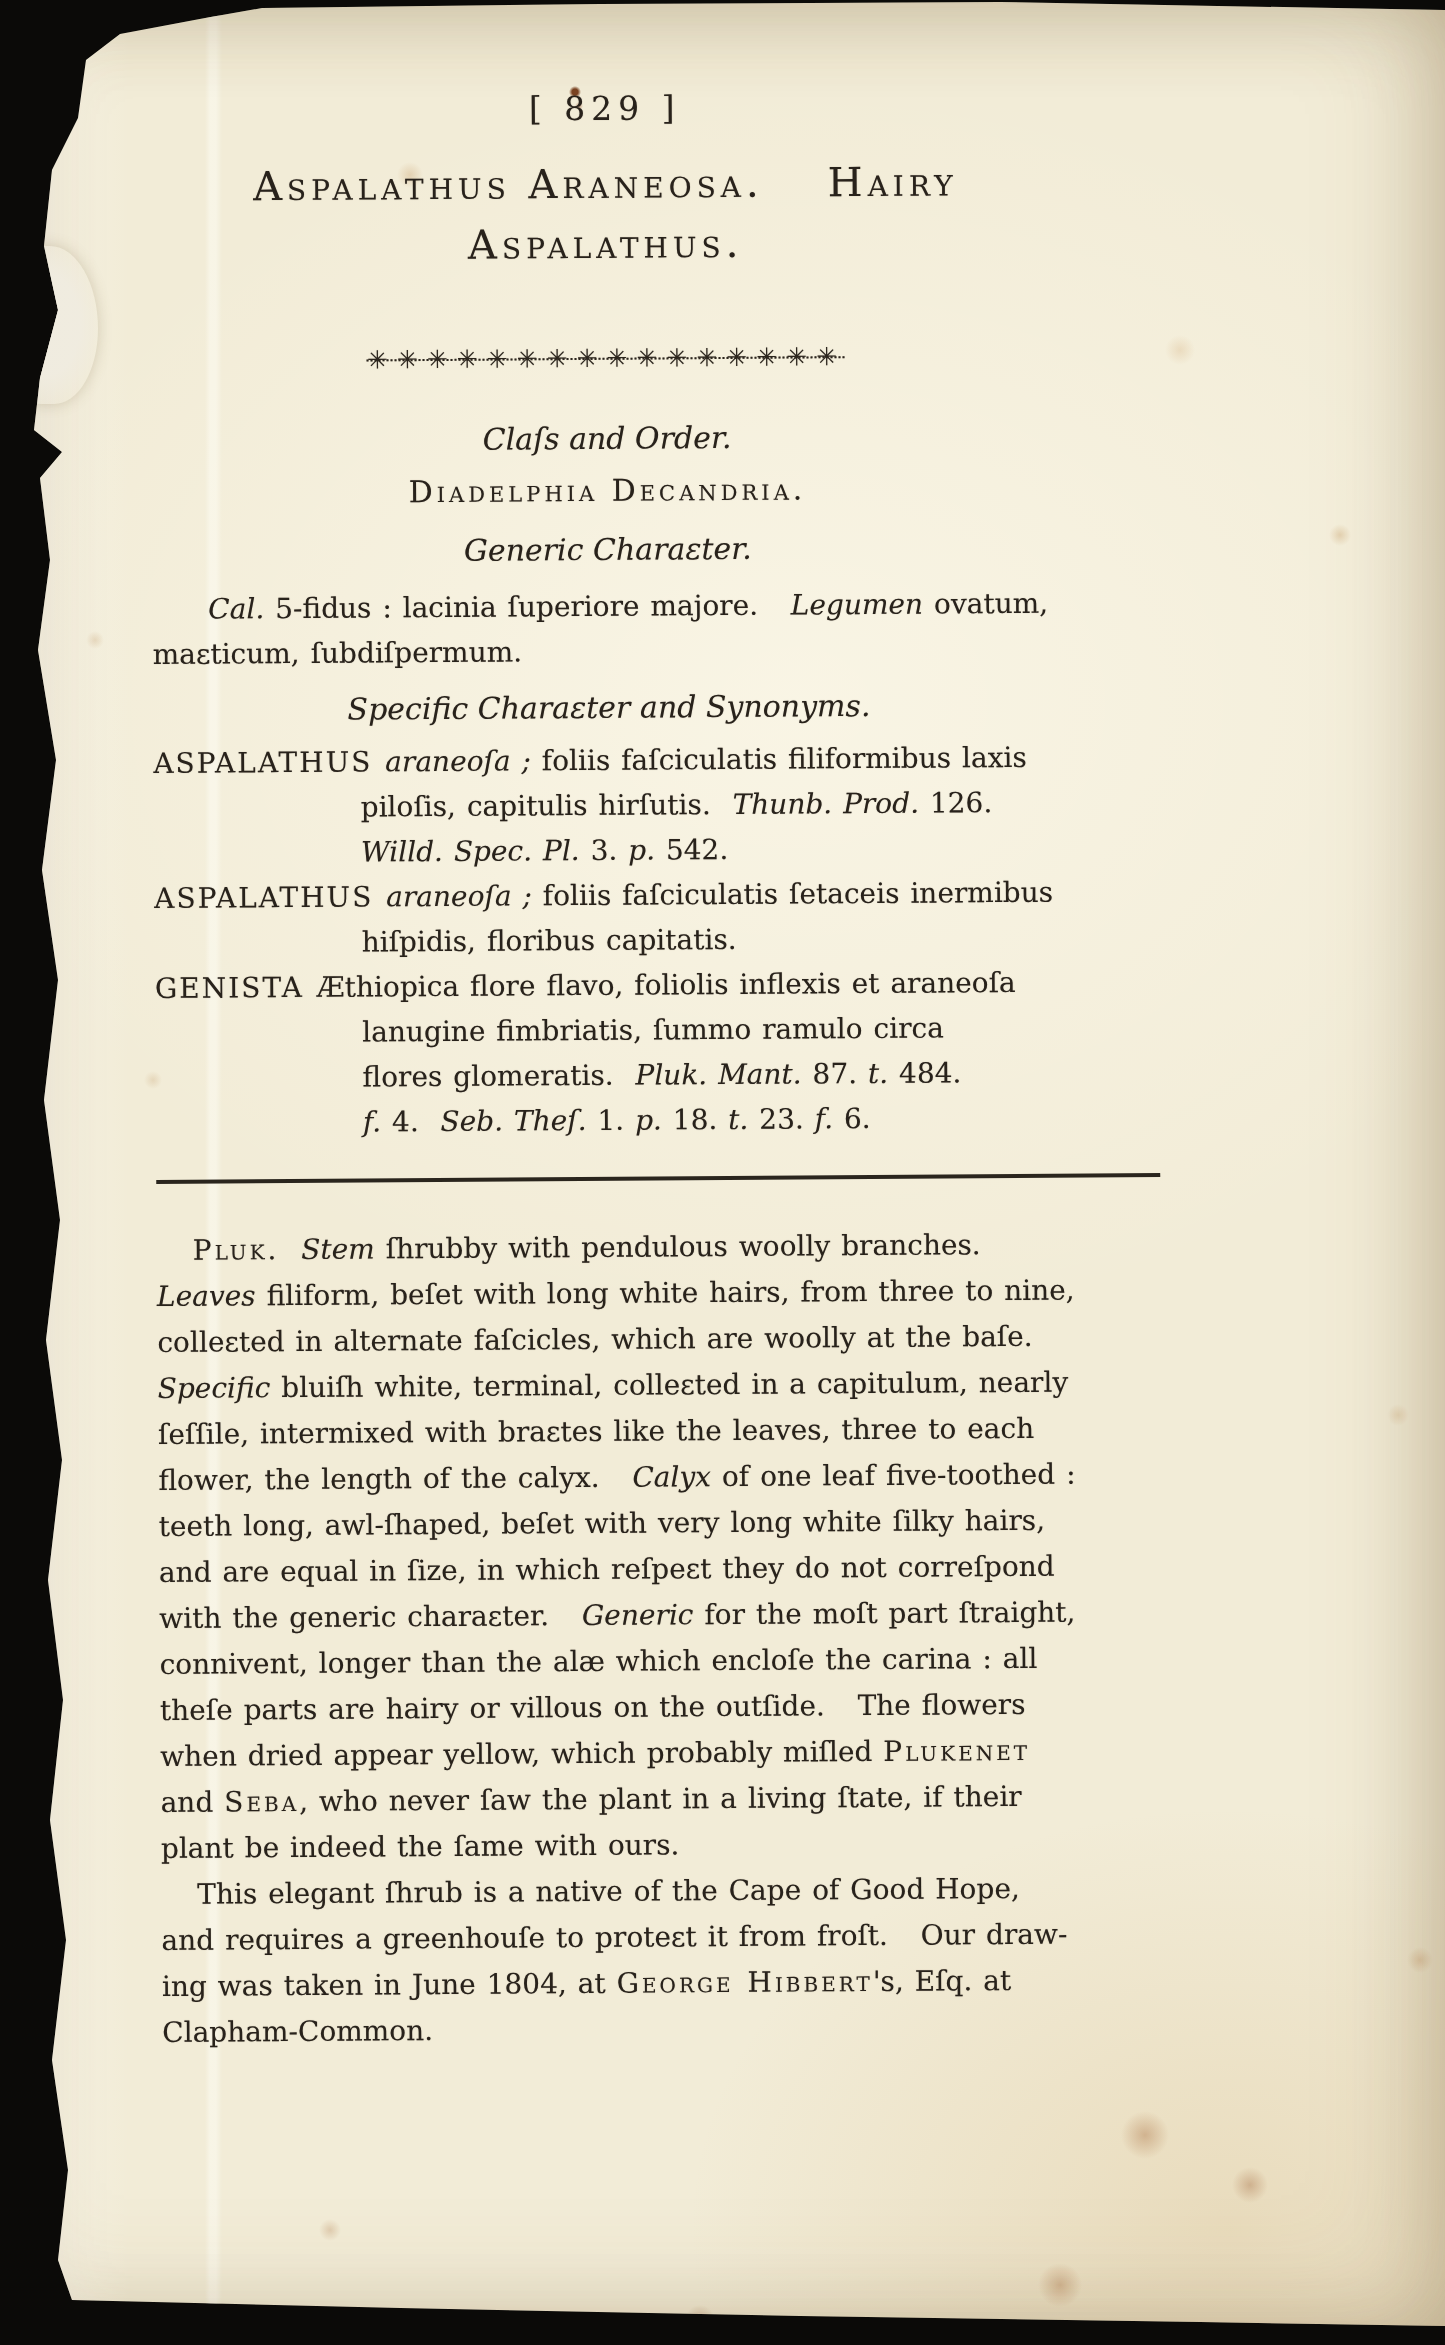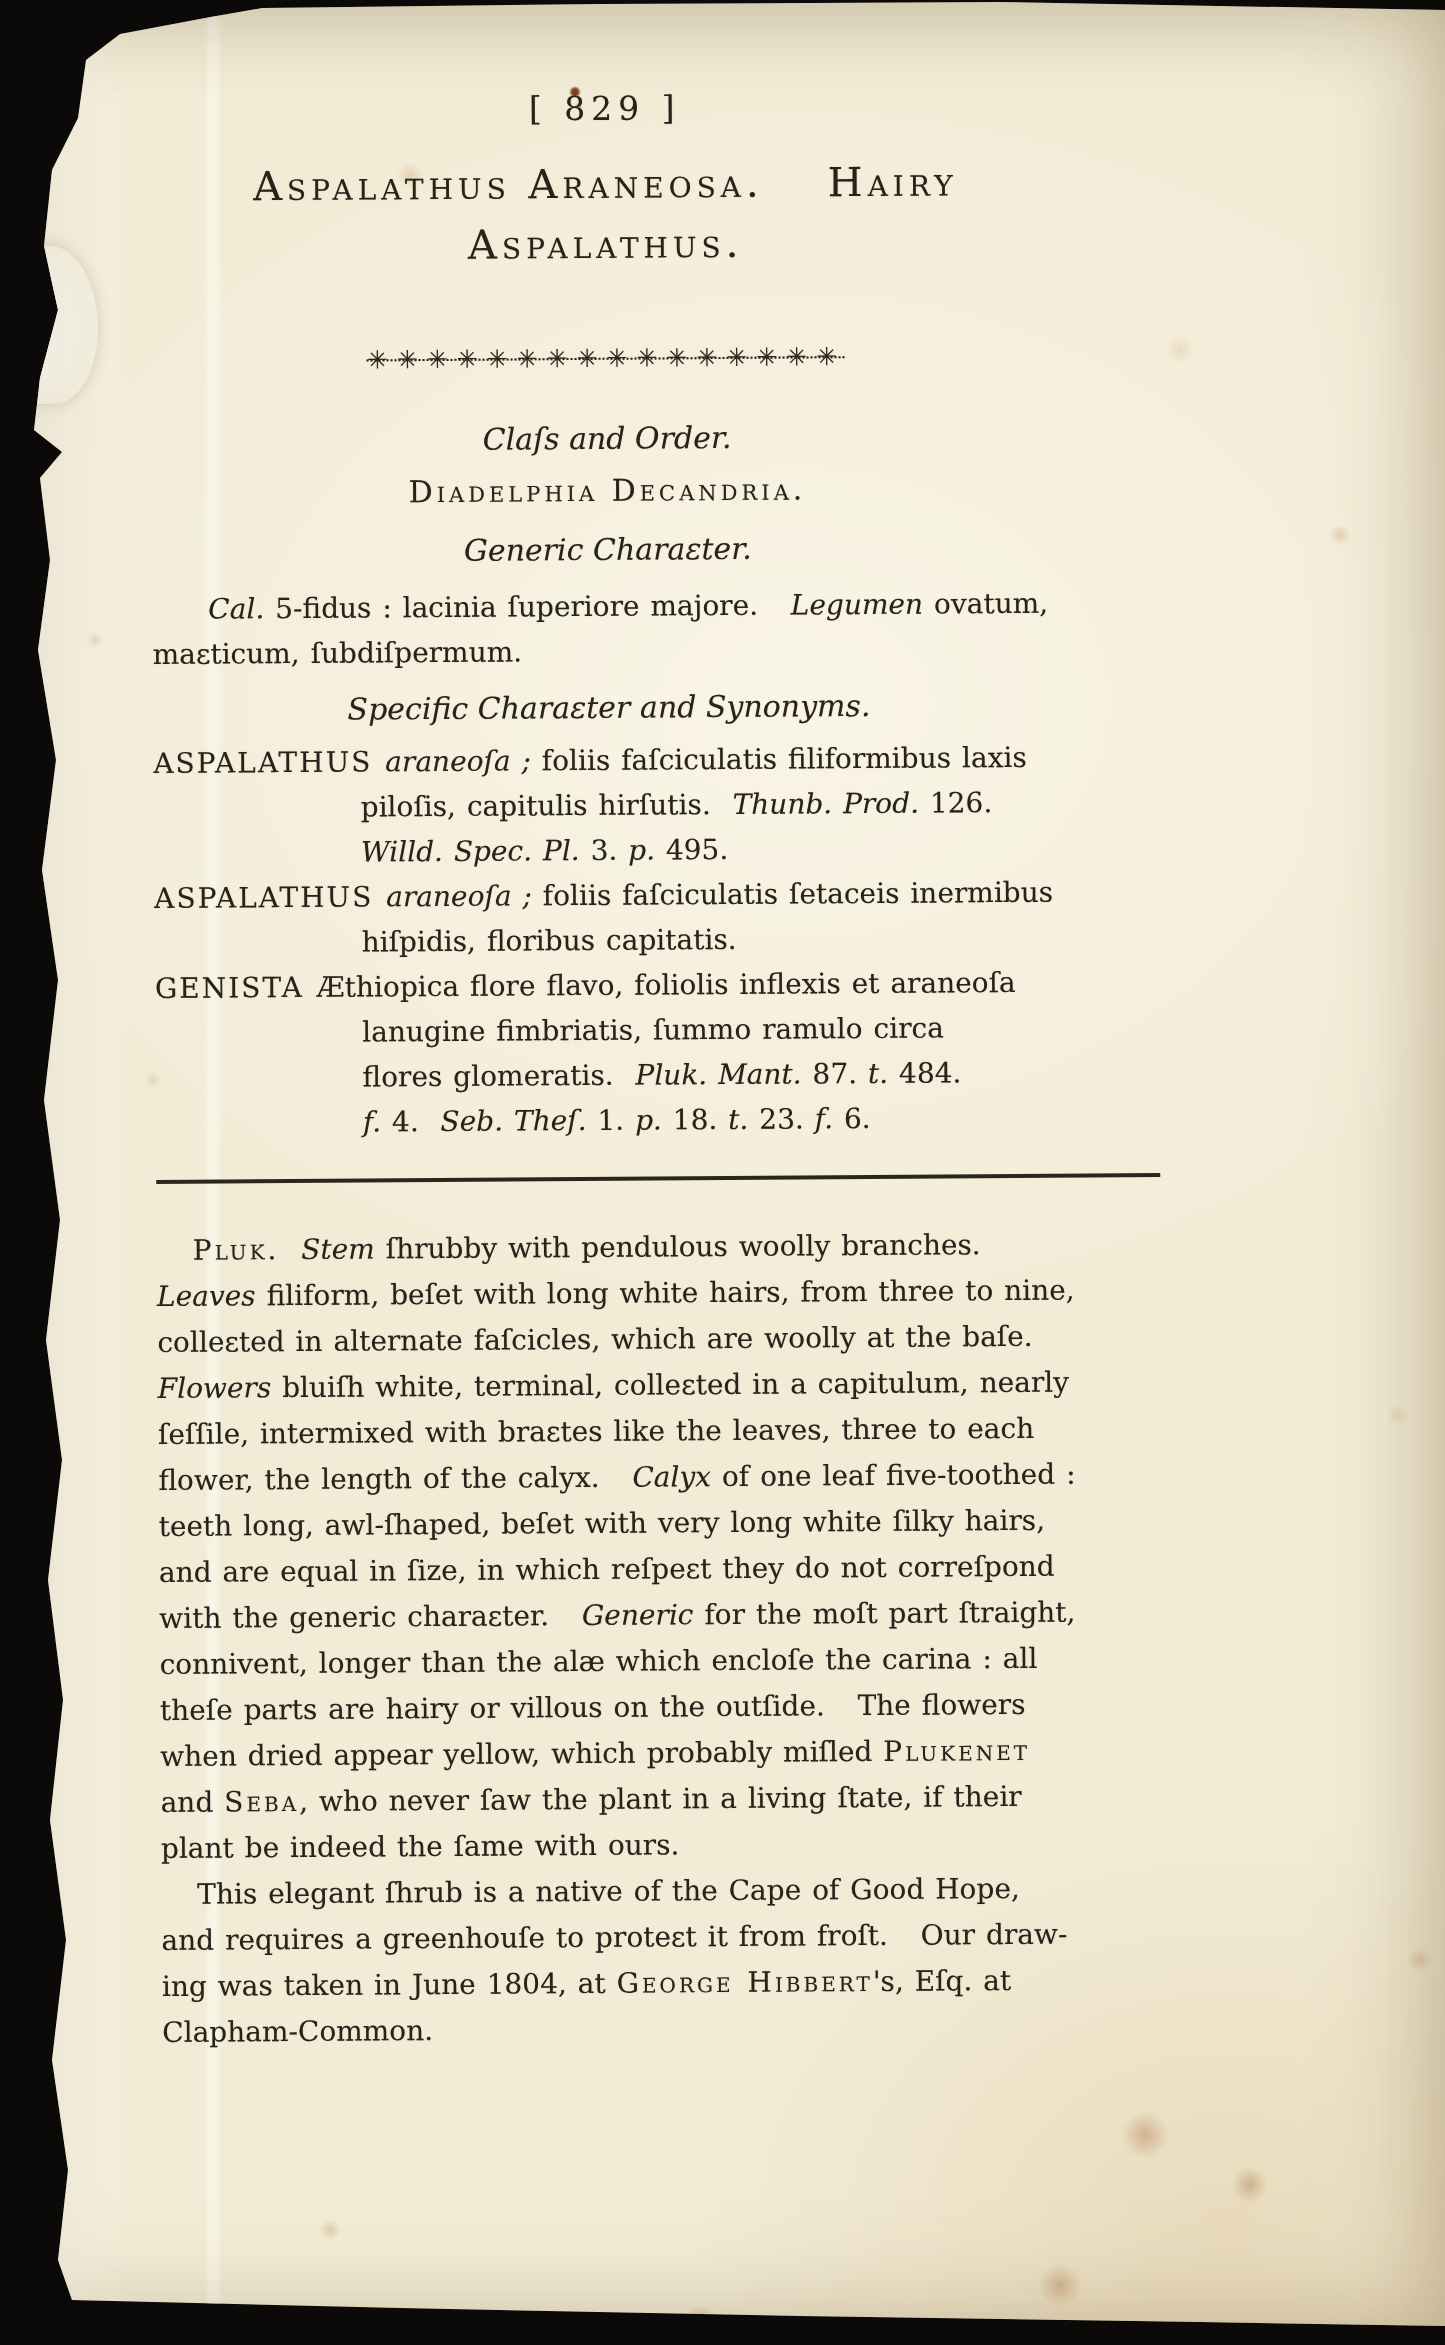--- a/index.html
+++ b/index.html
@@ -116,35 +116,35 @@
     <div class="hd-italic h-generic">Generic Charaɛter.</div>
 
     <div class="par generic-par"><span class="i">Cal.</span><span> 5-fidus : lacinia ſuperiore majore.   </span><span class="i">Legumen</span><span> ovatum,
 maɛticum, ſubdiſpermum.</span></div>
 
     <div class="hd-italic h-specific">Specific Charaɛter and Synonyms.</div>
 
     <div class="synonyms">
       <div class="syn-entry"><span class="g">ASPALATHUS </span><span class="i">araneoſa ;</span><span> foliis faſciculatis filiformibus laxis
 piloſis, capitulis hirſutis.  </span><span class="i">Thunb. Prod.</span><span> 126.
-</span><span class="i">Willd. Spec. Pl.</span><span> 3. </span><span class="i">p.</span><span> 495.</span></div>
+</span><span class="i">Willd. Spec. Pl.</span><span> 3. </span><span class="i">p.</span><span> 542.</span></div>
       <div class="syn-entry"><span class="g">ASPALATHUS </span><span class="i">araneoſa ;</span><span> foliis faſciculatis ſetaceis inermibus
 hiſpidis, floribus capitatis.</span></div>
       <div class="syn-entry"><span class="g">GENISTA </span><span>Æthiopica flore flavo, foliolis inflexis et araneoſa
 lanugine fimbriatis, ſummo ramulo circa
 flores glomeratis.  </span><span class="i">Pluk. Mant.</span><span> 87. </span><span class="i">t.</span><span> 484.
 </span><span class="i">f.</span><span> 4.  </span><span class="i">Seb. Theſ.</span><span> 1. </span><span class="i">p.</span><span> 18. </span><span class="i">t.</span><span> 23. </span><span class="i">f.</span><span> 6.</span></div>
     </div>
 
     <div class="rule"></div>
 
     <div class="par descr"><span class="sc">Pluk.</span><span>  </span><span class="i">Stem</span><span> ſhrubby with pendulous woolly branches.
 </span><span class="i">Leaves</span><span> filiform, beſet with long white hairs, from three to nine,
 colleɛted in alternate faſcicles, which are woolly at the baſe.
-</span><span class="i">Flowers</span><span> bluiſh white, terminal, colleɛted in a capitulum, nearly
+</span><span class="i">Specific</span><span> bluiſh white, terminal, colleɛted in a capitulum, nearly
 ſeſſile, intermixed with braɛtes like the leaves, three to each
 flower, the length of the calyx.   </span><span class="i">Calyx</span><span> of one leaf five-toothed :
 teeth long, awl-ſhaped, beſet with very long white ſilky hairs,
 and are equal in ſize, in which reſpeɛt they do not correſpond
 with the generic charaɛter.   </span><span class="i">Generic</span><span> for the moſt part ſtraight,
 connivent, longer than the alæ which encloſe the carina : all
 theſe parts are hairy or villous on the outſide.   The flowers
 when dried appear yellow, which probably miſled </span><span class="sc">Plukenet</span><span>
 and </span><span class="sc">Seba</span><span>, who never ſaw the plant in a living ſtate, if their
 plant be indeed the ſame with ours.</span></div>

